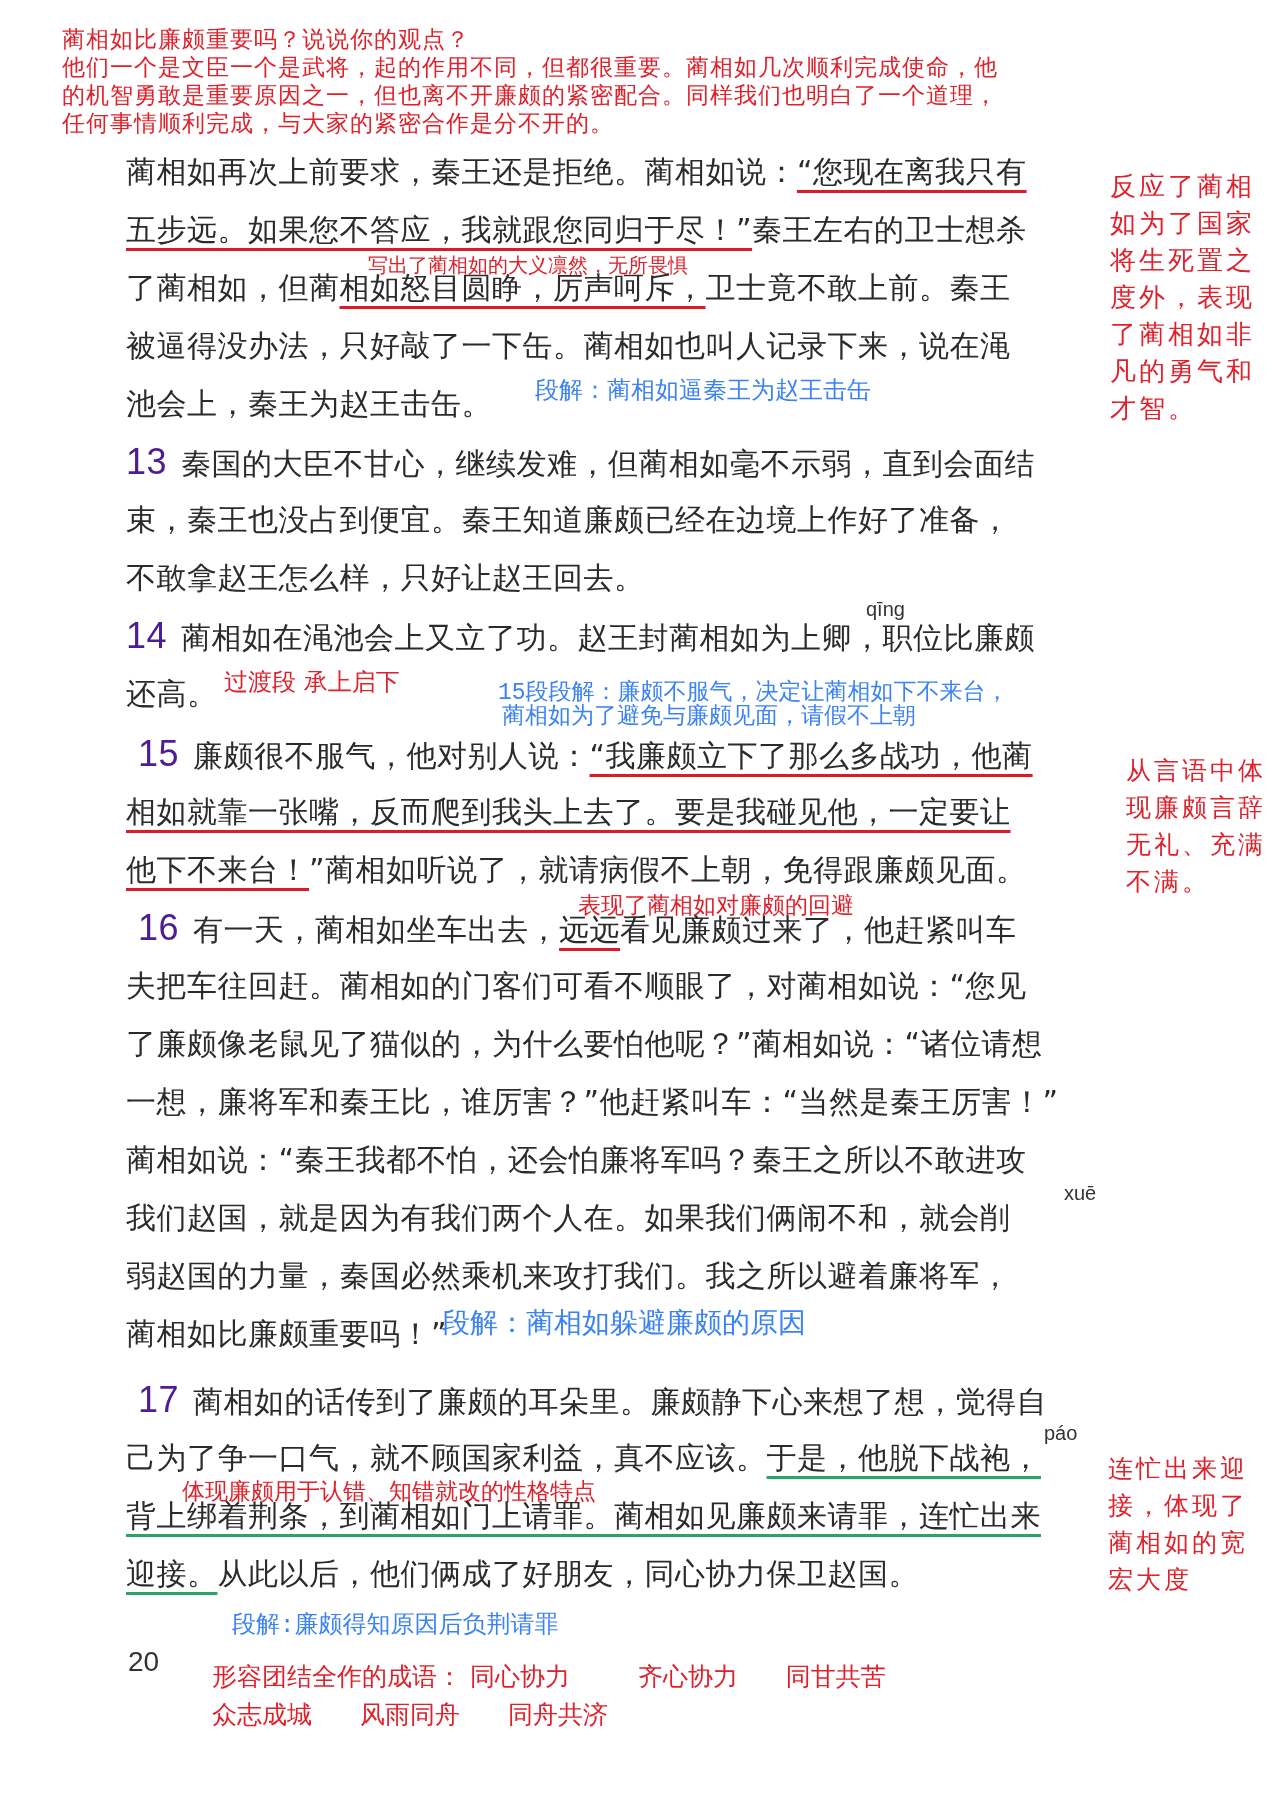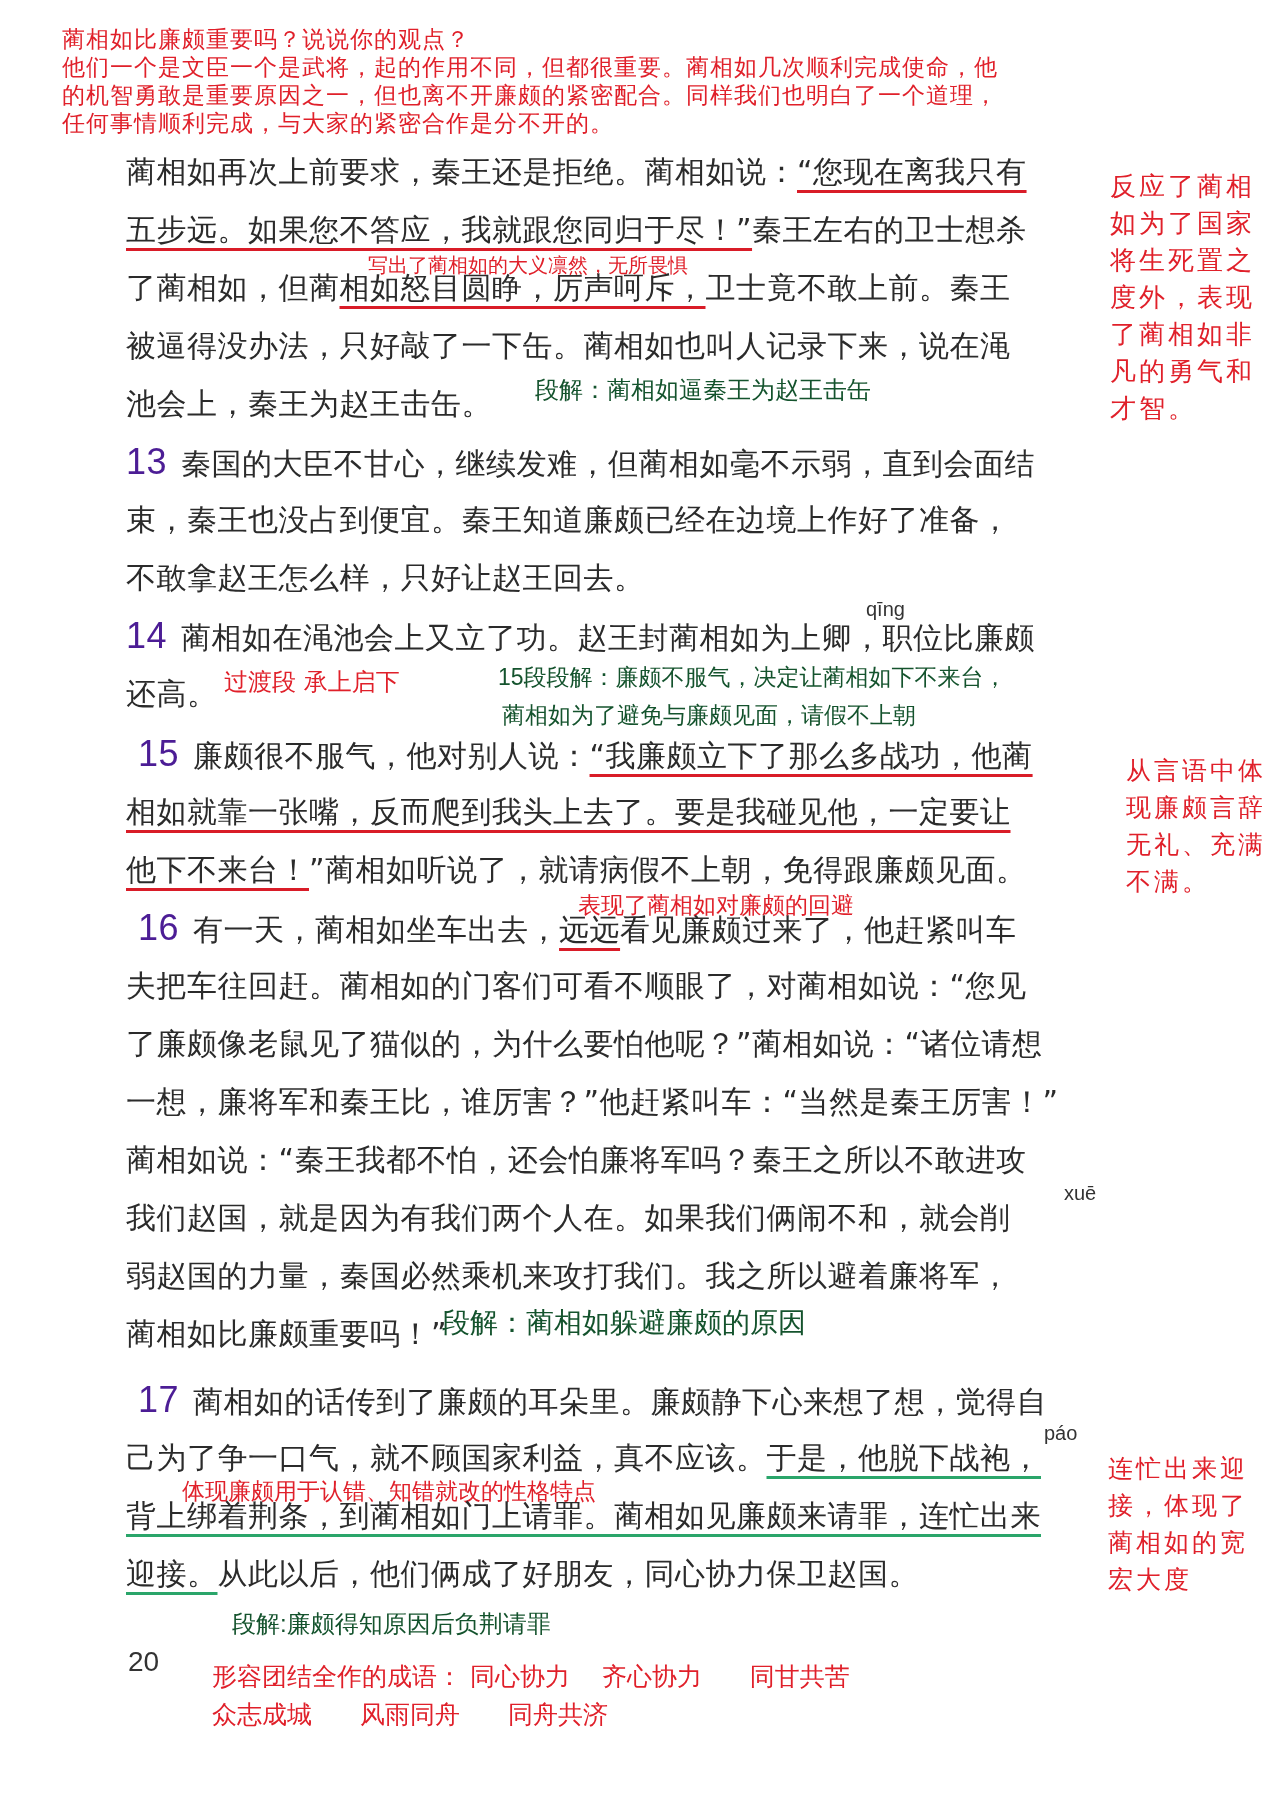--- a/index.html
+++ b/index.html
@@ -3,21 +3,21 @@
 <meta charset="utf-8">
 <style>
   html, body { margin: 0; padding: 0; }
   body {
     width: 1280px; height: 1800px; background: #ffffff;
     position: relative; overflow: hidden;
     font-family: "DejaVu Sans", "Liberation Sans", sans-serif;
   }
   .abs { position: absolute; white-space: nowrap; }
   .note-red { color: #e0202a; font-family: "DejaVu Serif", "Liberation Serif", serif; }
-  .note-purple { color: #14532d; font-family: Liberation Sans, sans-serif; }
+  .note-purple { color: #3b82f6; font-family: Liberation Mono, monospace; }
   .body-line {
     position: absolute; left: 126px; font-size: 30px; color: #2b2b2b;
     white-space: nowrap; letter-spacing: 0.5px; line-height: 36px;
     font-family: "DejaVu Sans", "Liberation Sans", sans-serif;
   }
   .pnum { color: #4c1d95; font-size: 36px; margin-right: 14px; font-family: "Liberation Sans", sans-serif; }
   .u-red { text-decoration: underline; text-decoration-color: #d91c28; text-decoration-thickness: 3px; text-underline-offset: 8px; }
   .u-green { text-decoration: underline; text-decoration-color: #2aa56a; text-decoration-thickness: 3px; text-underline-offset: 8px; }
   .pinyin { position: absolute; font-size: 20px; color: #333; font-family: "Liberation Sans", sans-serif; }
   .side { position: absolute; left: 1110px; width: 160px; font-size: 26px; line-height: 37px; white-space: normal; letter-spacing: 3px; }
@@ -52,21 +52,21 @@
 </div>
 <div class="body-line" style="top:502px">束，秦王也没占到便宜。秦王知道廉颇已经在边境上作好了准备，</div>
 <div class="body-line" style="top:560px">不敢拿赵王怎么样，只好让赵王回去。</div>
 
 <div class="pinyin" style="left:866px; top:598px;">qīng</div>
 <div class="body-line" style="top:618px">
   <span class="pnum">14</span><span>蔺相如在渑池会上又立了功。赵王封蔺相如为上卿，职位比廉颇</span>
 </div>
 <div class="body-line" style="top:676px">还高。</div>
 <div class="abs note-red" style="left:224px; top:666px; font-size:24px;">过渡段  承上启下</div>
-<div class="abs note-purple" style="left:498px; top:662px; font-size:23px;">15段段解：廉颇不服气，决定让蔺相如下不来台，</div>
+<div class="abs note-purple" style="left:498px; top:676px; font-size:23px;">15段段解：廉颇不服气，决定让蔺相如下不来台，</div>
 <div class="abs note-purple" style="left:502px; top:700px; font-size:23px;">蔺相如为了避免与廉颇见面，请假不上朝</div>
 
 <div class="body-line" style="top:736px; left:138px;">
   <span class="pnum">15</span><span>廉颇很不服气，他对别人说：</span><span class="u-red">“我廉颇立下了那么多战功，他蔺</span>
 </div>
 <div class="body-line" style="top:794px">
   <span class="u-red">相如就靠一张嘴，反而爬到我头上去了。要是我碰见他，一定要让</span>
 </div>
 <div class="body-line" style="top:852px">
   <span class="u-red">他下不来台！</span><span>”蔺相如听说了，就请病假不上朝，免得跟廉颇见面。</span>
@@ -102,20 +102,20 @@
   <span class="u-green">迎接。</span><span>从此以后，他们俩成了好朋友，同心协力保卫赵国。</span>
 </div>
 <div class="side note-red" style="top:1450px; left:1108px; width:160px; font-size:25px;">连忙出来迎接，体现了蔺相如的宽宏大度</div>
 <div class="abs note-purple" style="left:232px; top:1608px; font-size:24px;">段解:廉颇得知原因后负荆请罪</div>
 
 <div class="page-num">20</div>
 
 <div class="abs note-red" style="left:212px; top:1660px; font-size:25px;">
   <span>形容团结全作的成语：</span>
   <span>同心协力</span>
-  <span style="margin-left:24px">齐心协力</span>
+  <span style="margin-left:60px">齐心协力</span>
   <span style="margin-left:40px">同甘共苦</span>
 </div>
 <div class="abs note-red" style="left:212px; top:1698px; font-size:25px;">
   <span>众志成城</span>
   <span style="margin-left:40px">风雨同舟</span>
   <span style="margin-left:40px">同舟共济</span>
 </div>
 
 </body></html>

